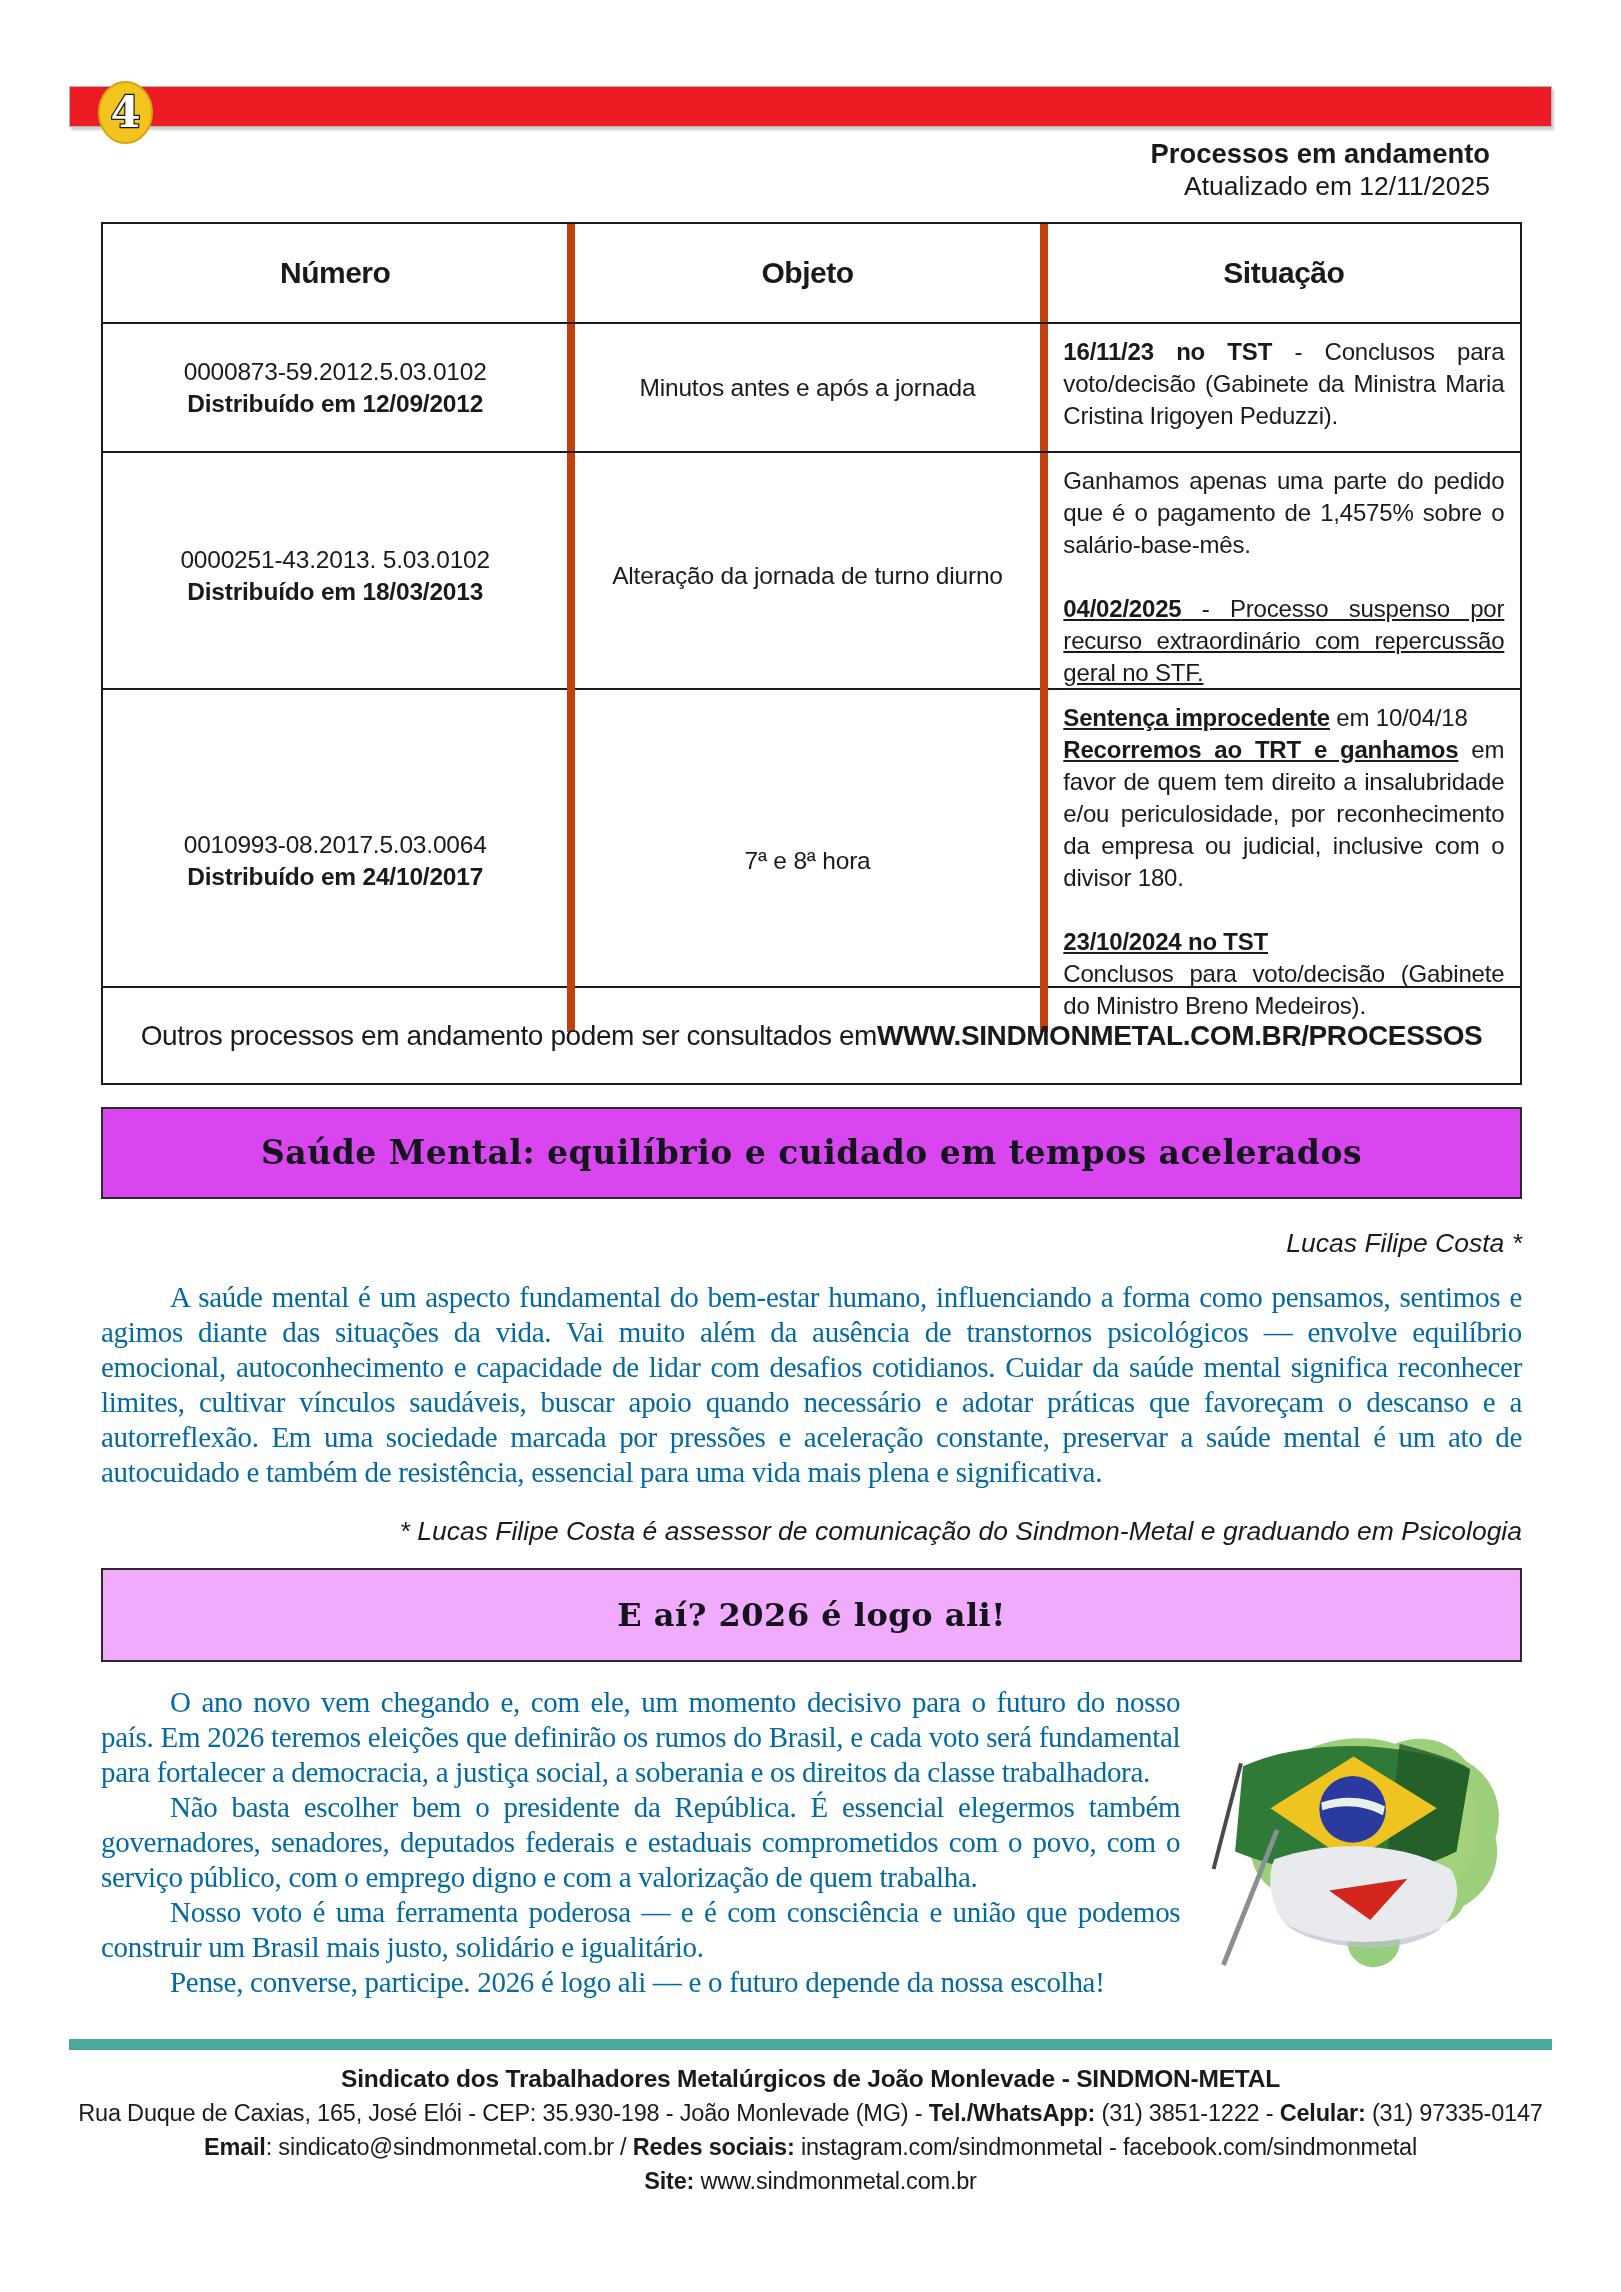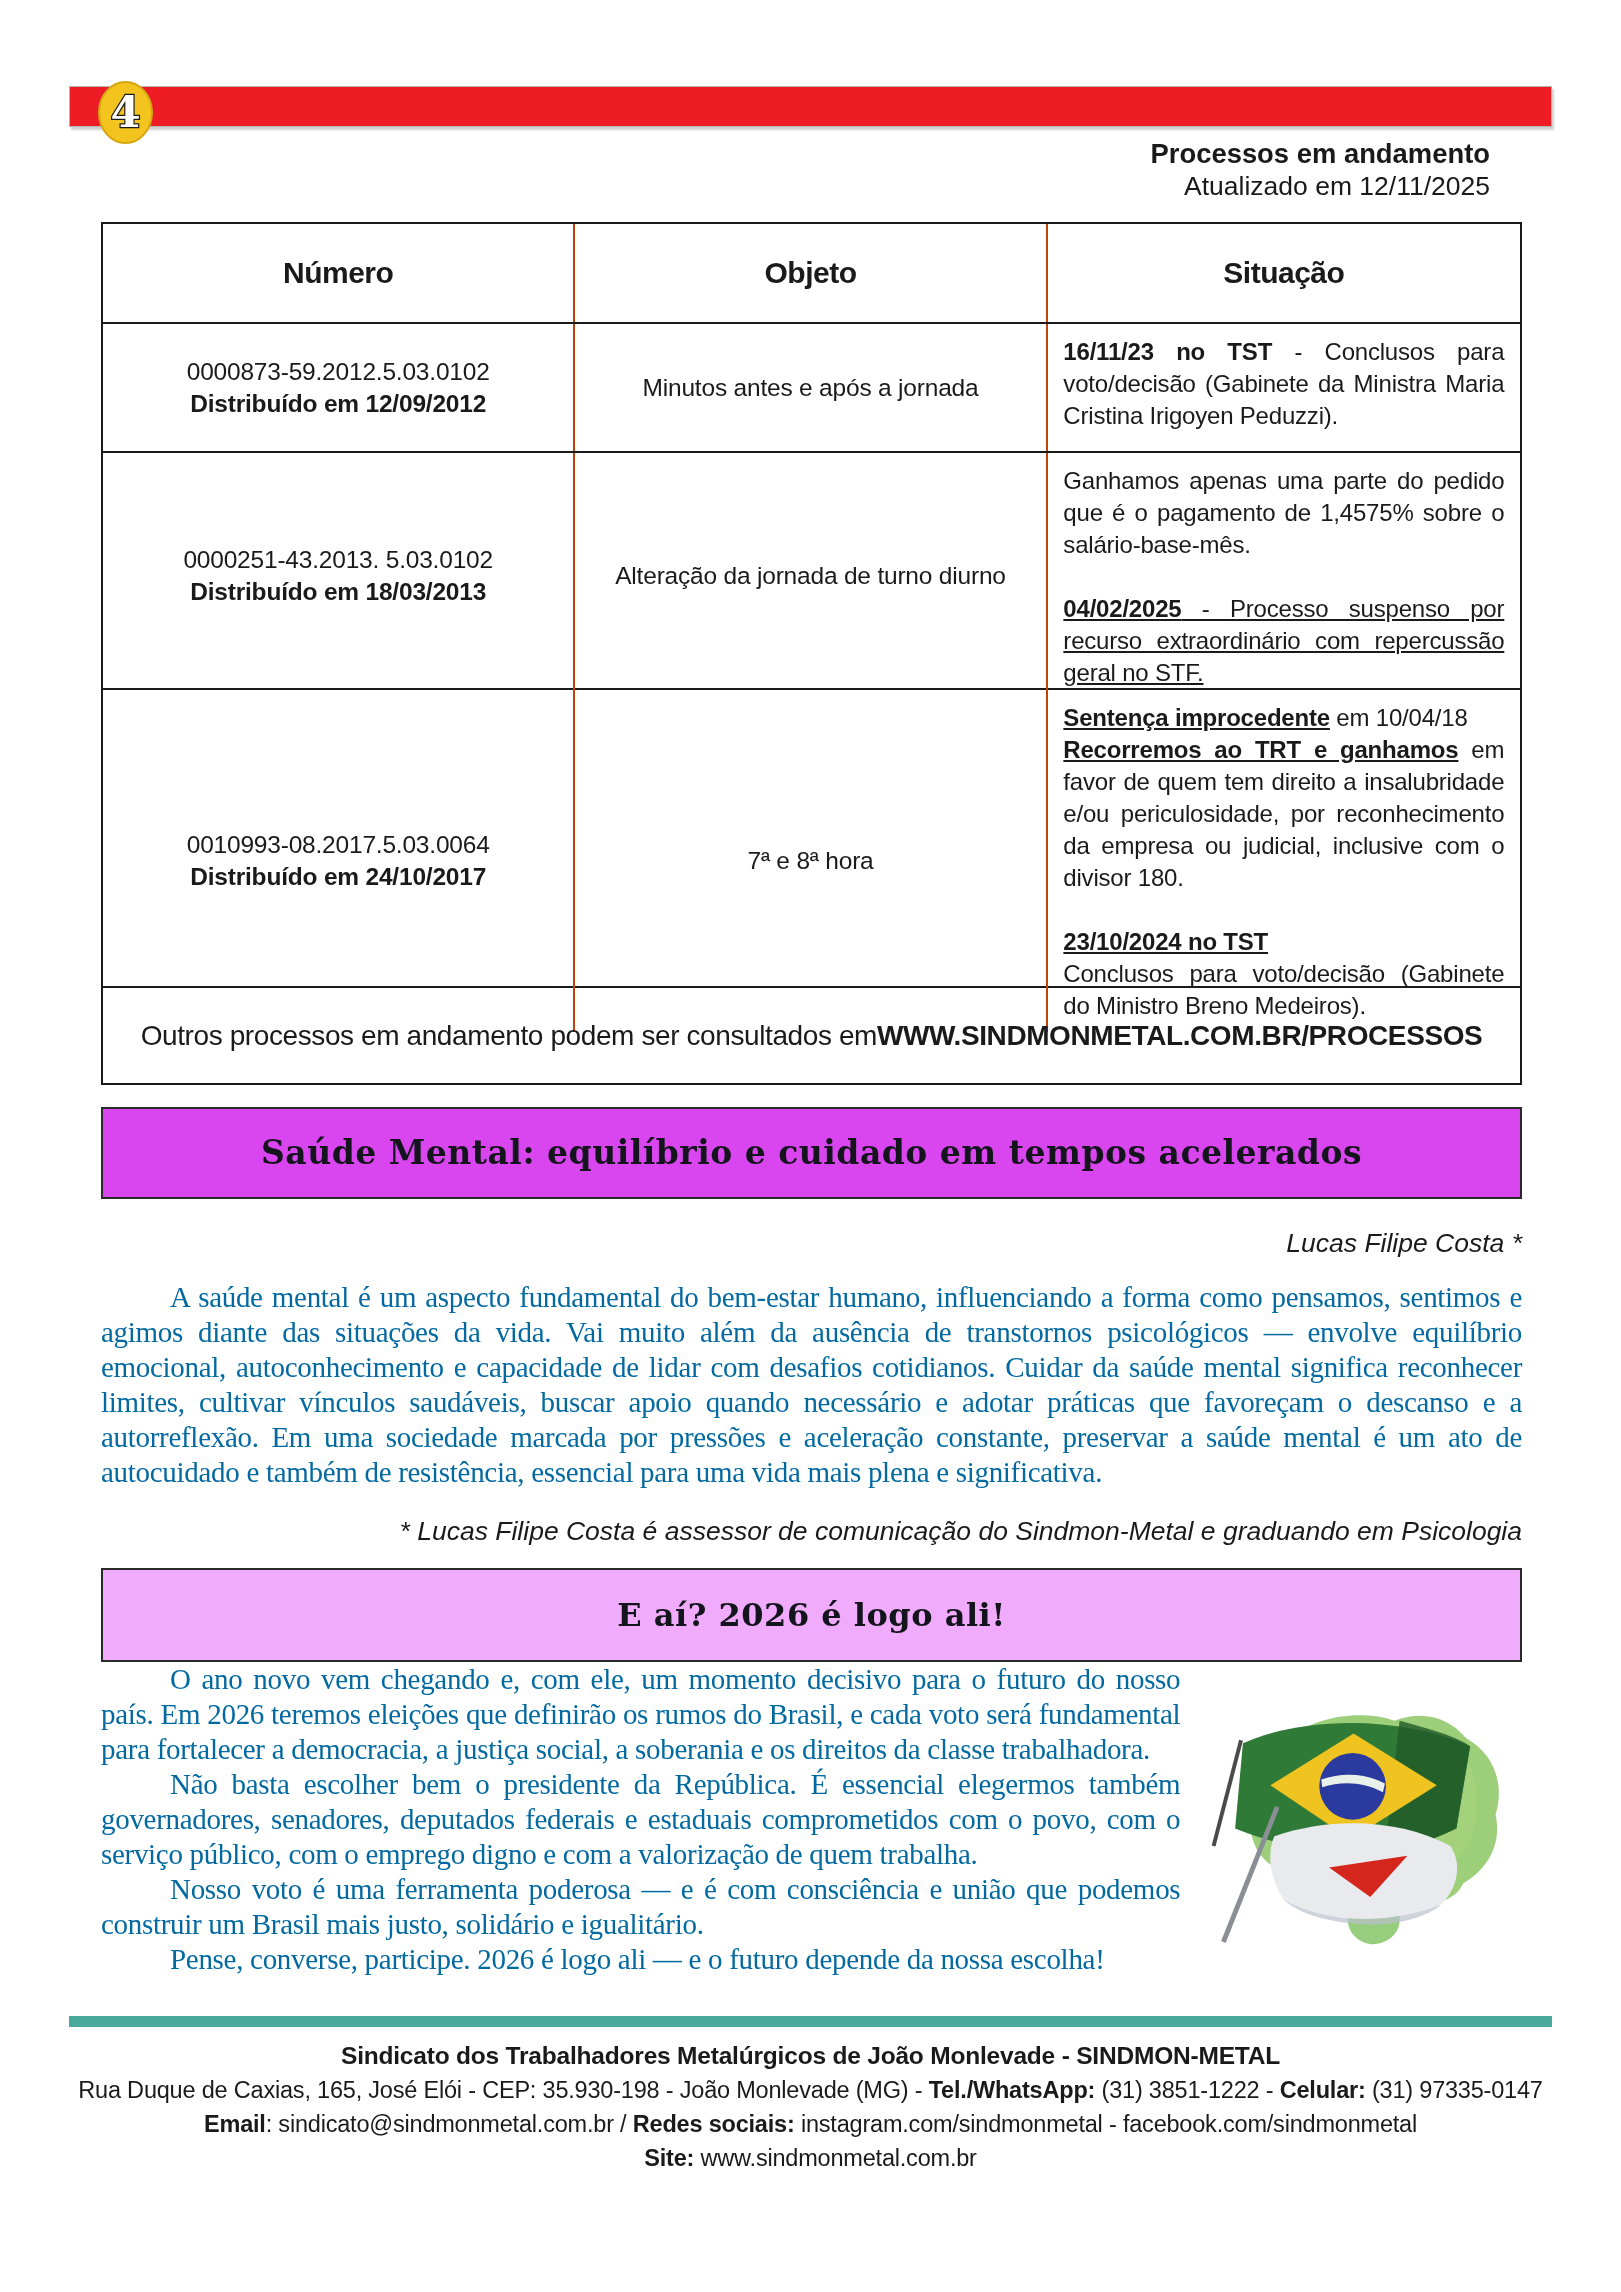--- a/index.html
+++ b/index.html
@@ -16,21 +16,21 @@
   .titleblock{margin:9.8px 131px 0 0; text-align:right; line-height:1.22;}
   .titleblock .title{font-weight:bold; font-size:27.4px;}
   .titleblock .updated{font-size:26.5px;}
   
   .ptable{
     margin:19.6px 99px 0 101px; border:2px solid #1a1a1a;
     letter-spacing:-0.2px;
   }
   .trow{display:grid; grid-template-columns:1fr 1fr 1fr; border-bottom:2px solid #1a1a1a;}
   .trow:last-child{border-bottom:none;}
-  .cell{border-right:2px solid #c2410c; box-sizing:border-box; min-width:0;}
+  .cell{border-right:8px solid #c2410c; box-sizing:border-box; min-width:0;}
   .cell:last-child{border-right:none;}
   .thead{height:98px;}
   .th{display:flex; align-items:center; justify-content:center;
       font-weight:bold; font-size:30px; letter-spacing:-0.5px;}
   .r1{height:127px;} .r2{height:235px;} .r3{height:296px;}
   .numcell{display:flex; flex-direction:column; justify-content:center; align-items:center;
       font-size:24.5px; line-height:1.3; text-align:center;}
   .numcell .dist{font-weight:bold;}
   .objcell{display:flex; align-items:center; justify-content:center;
       font-size:24.5px; text-align:center; padding:0 19.6px;}
@@ -56,21 +56,21 @@
   }
   .bodytext{
     margin:21.6px 99px 0 101px; font-family:Liberation Serif, serif;
     font-size:29px; line-height:35px; text-align:justify; letter-spacing:-0.3px;
     color:#0369a1;
   }
   .bodytext p{margin:0; text-indent:69px;}
   .footnote{
     margin:25.5px 99px 0 0; text-align:right; font-style:italic; font-size:26.5px;
   }
-  .block2{margin-top:0;}
+  .block2{margin-top:23px;}
   .flagfloat{
     float:right; width:328px; height:253px; margin:37px 0 5.9px 13.7px;
   }
   
   .tealbar{clear:both; margin:39px 69px 0 69px; height:10.8px; background:#4ba99b;}
   .pagefooter{margin-top:11.8px; text-align:center; line-height:34px; font-size:23.5px; letter-spacing:-0.2px;}
   .pagefooter .l1{font-weight:bold; font-size:24.5px;}
 </style>
 </head>
 <body>

